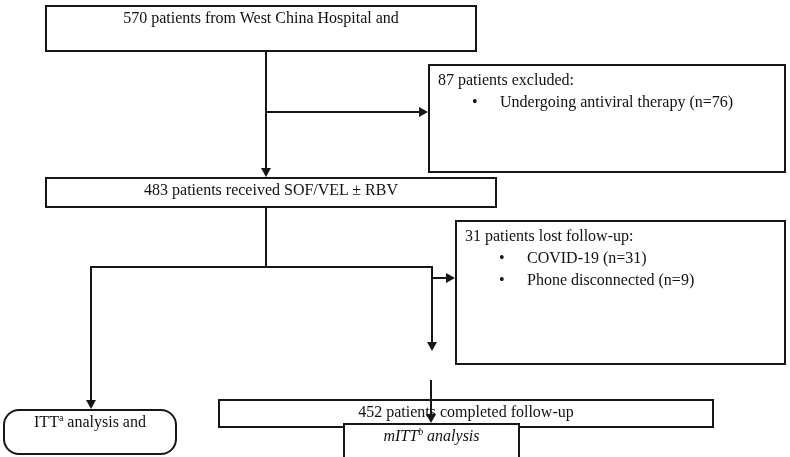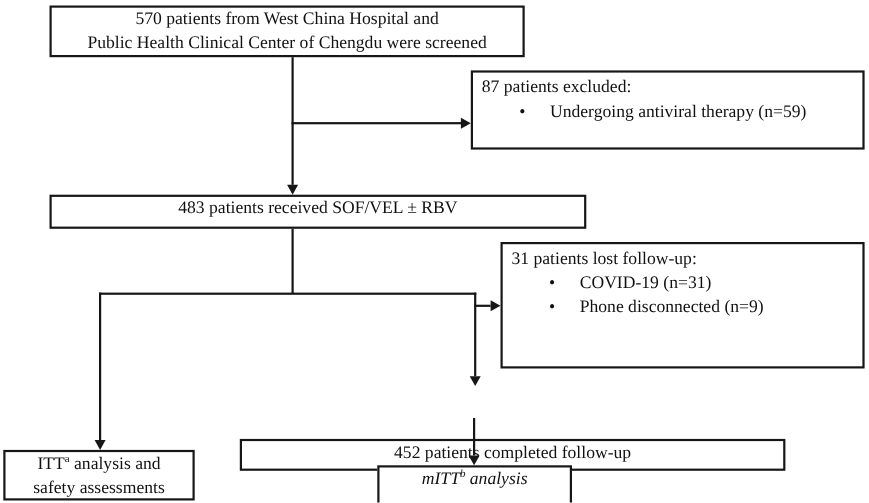--- a/index.html
+++ b/index.html
@@ -69,42 +69,41 @@
     border-left: 9px solid #161616;
   }
   sup {
     font-size: 0.62em;
     vertical-align: super;
     line-height: 0;
   }
 
   
   #box-screened  { left: 45px;  top: 5px;   width: 432px; height: 47px; }
-  #box-excluded  { left: 428px; top: 64px;  width: 358px; height: 72px; }
-  #box-received  { left: 45px;  top: 177px; width: 488px; height: 31px; }
-  #box-lost      { left: 455px; top: 220px; width: 331px; height: 115px; }
+  #box-excluded  { left: 428px; top: 64px;  width: 358px; height: 109px; }
+  #box-received  { left: 45px;  top: 177px; width: 452px; height: 31px; }
+  #box-lost      { left: 455px; top: 220px; width: 331px; height: 145px; }
   #box-completed { left: 218px; top: 351px; width: 496px; height: 29px; margin-top: 48px; }
-  #box-itt       { left: 3px;   top: 409px; width: 174px; height: 46px; }
+  #box-itt       { left: 3px;   top: 409px; width: 174px; height: 46px; border-radius: 16px; }
   #box-mitt      { left: 343px; top: 423px; width: 177px; height: 44px; font-style: italic; }
 </style>
 </head>
 <body>
 
 <div id="stage">
 
   <div id="box-screened" class="fbox center-box">
     <div class="tline">570 patients from West China Hospital and</div>
-    <div class="tline">Public Health Clinical Center of Chengdu were screened</div>
   </div>
 
   <div id="box-excluded" class="fbox list-box">
     <div class="box-title">87 patients excluded:</div>
     <ul>
       <li>
-        <div class="bline">Undergoing antiviral therapy (n=59)</div>
+        <div class="bline">Undergoing antiviral therapy (n=76)</div>
       </li>
     </ul>
   </div>
 
   <div id="box-received" class="fbox center-box">
     <div class="tline">483 patients received SOF/VEL ± RBV</div>
   </div>
 
   <div id="box-lost" class="fbox list-box">
     <div class="box-title">31 patients lost follow-up:</div>
@@ -117,21 +116,20 @@
       </li>
     </ul>
   </div>
 
   <div id="box-completed" class="fbox center-box">
     <div class="tline">452 patients completed follow-up</div>
   </div>
 
   <div id="box-itt" class="fbox center-box">
     <div class="tline"><span>ITT</span><sup>a</sup><span> analysis and</span></div>
-    <div class="tline">safety assessments</div>
   </div>
 
   <div id="box-mitt" class="fbox center-box">
     <div class="tline"><span>mITT</span><sup>b</sup><span> analysis</span></div>
   </div>
 
   <div class="line" style="left:265px; top:52px; width:2px; height:116px;"></div>
   <div class="arrow-down" style="left:261px; top:168px;"></div>
 
   <div class="line" style="left:265px; top:111px; width:155px; height:2px;"></div>

